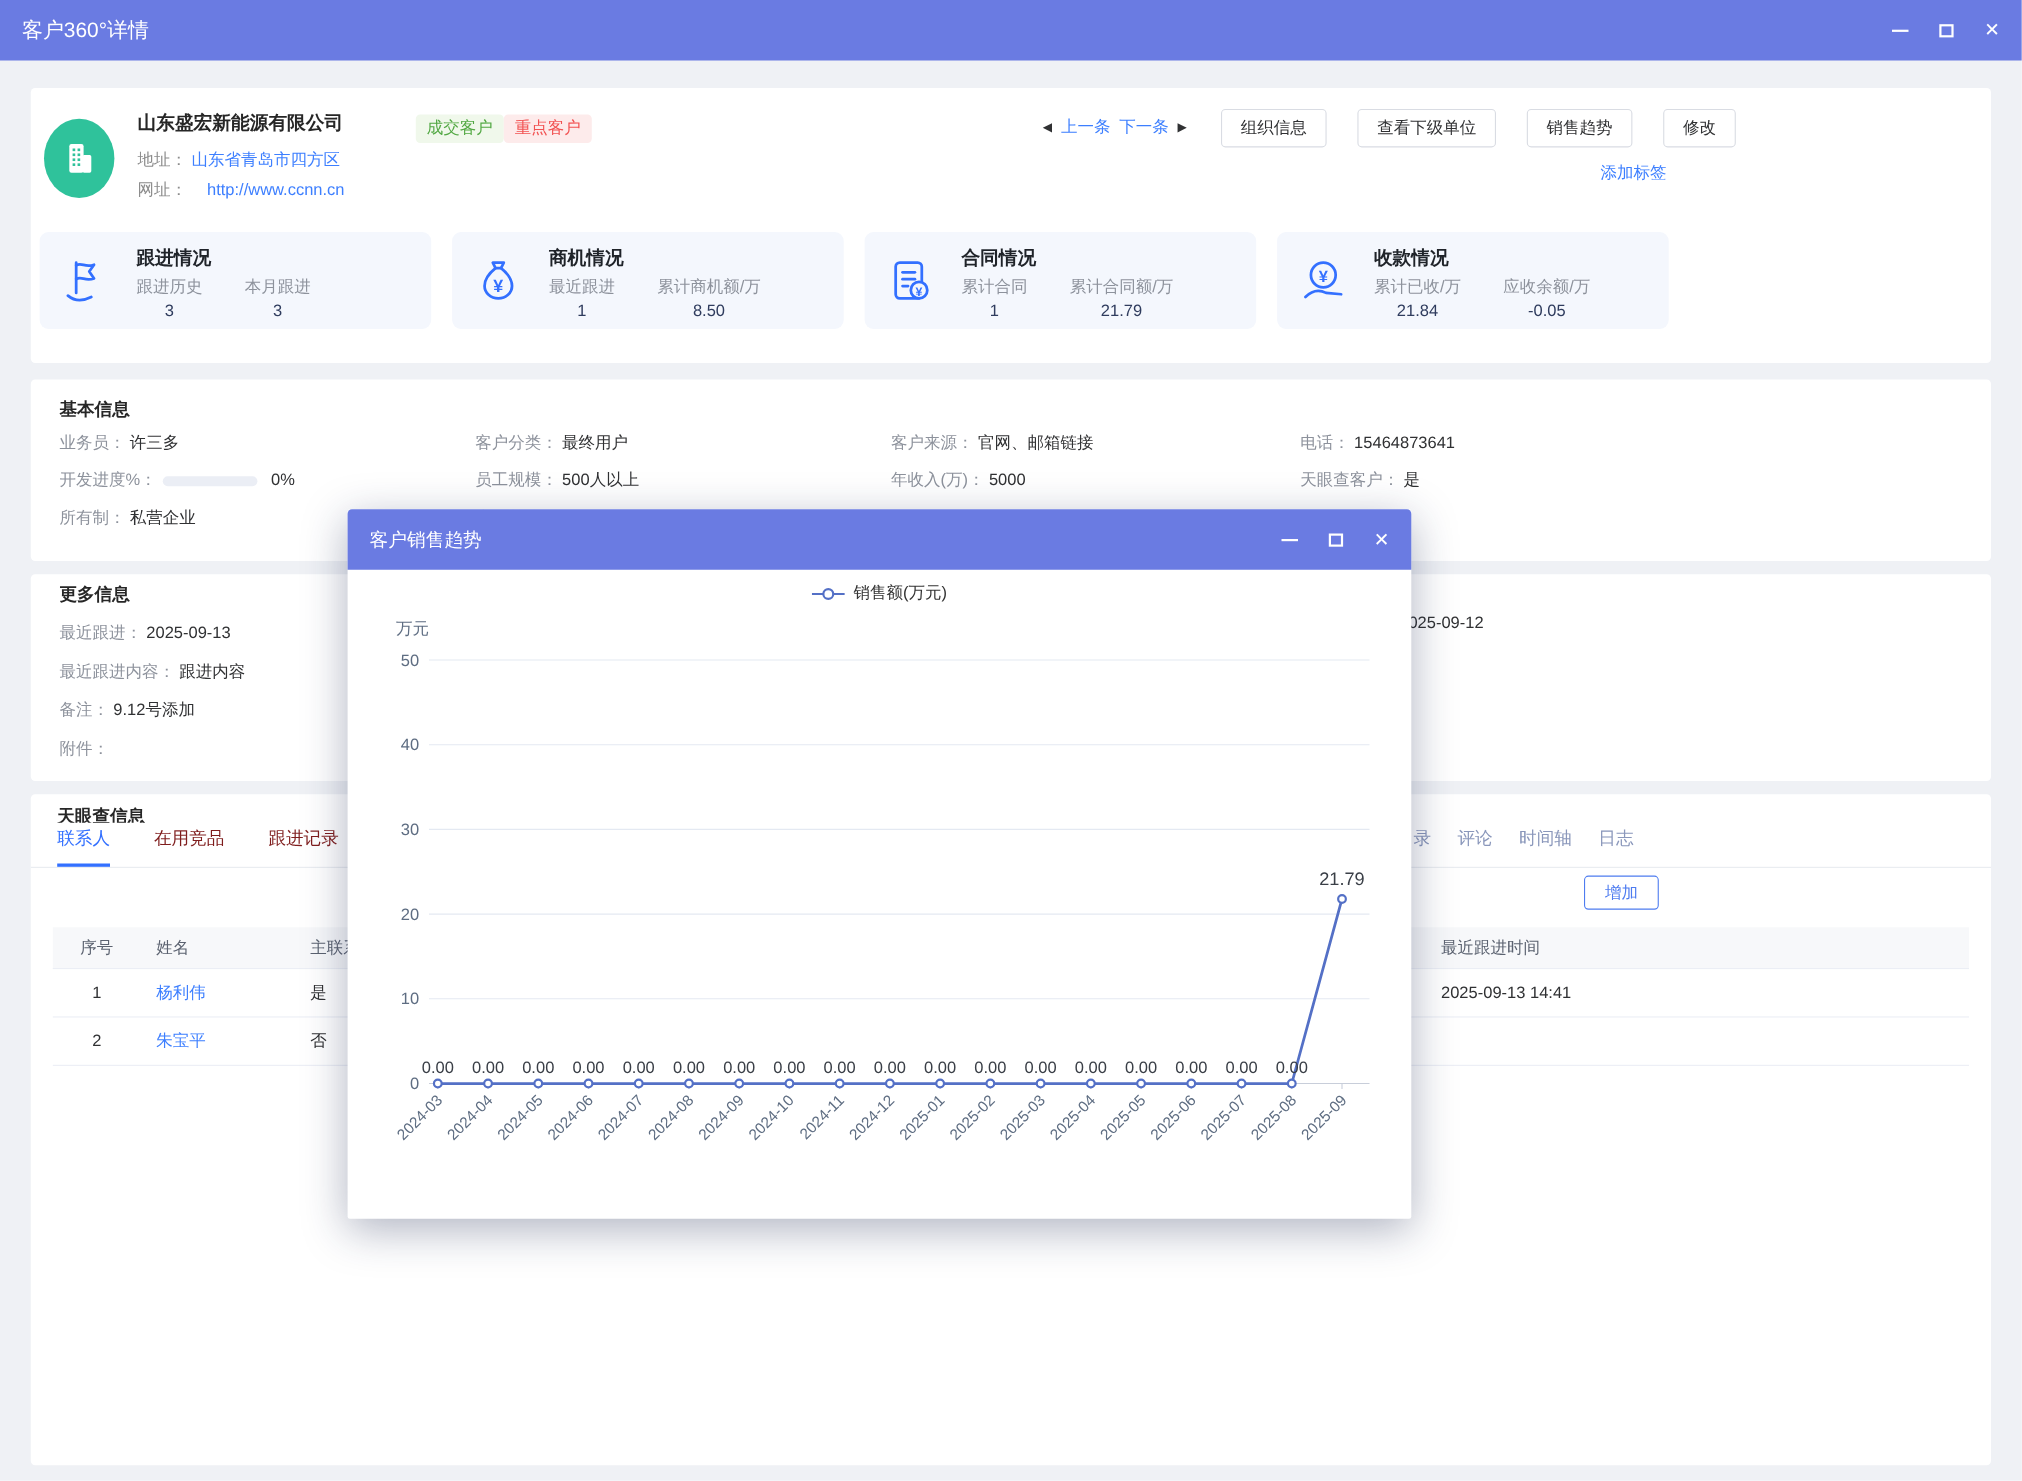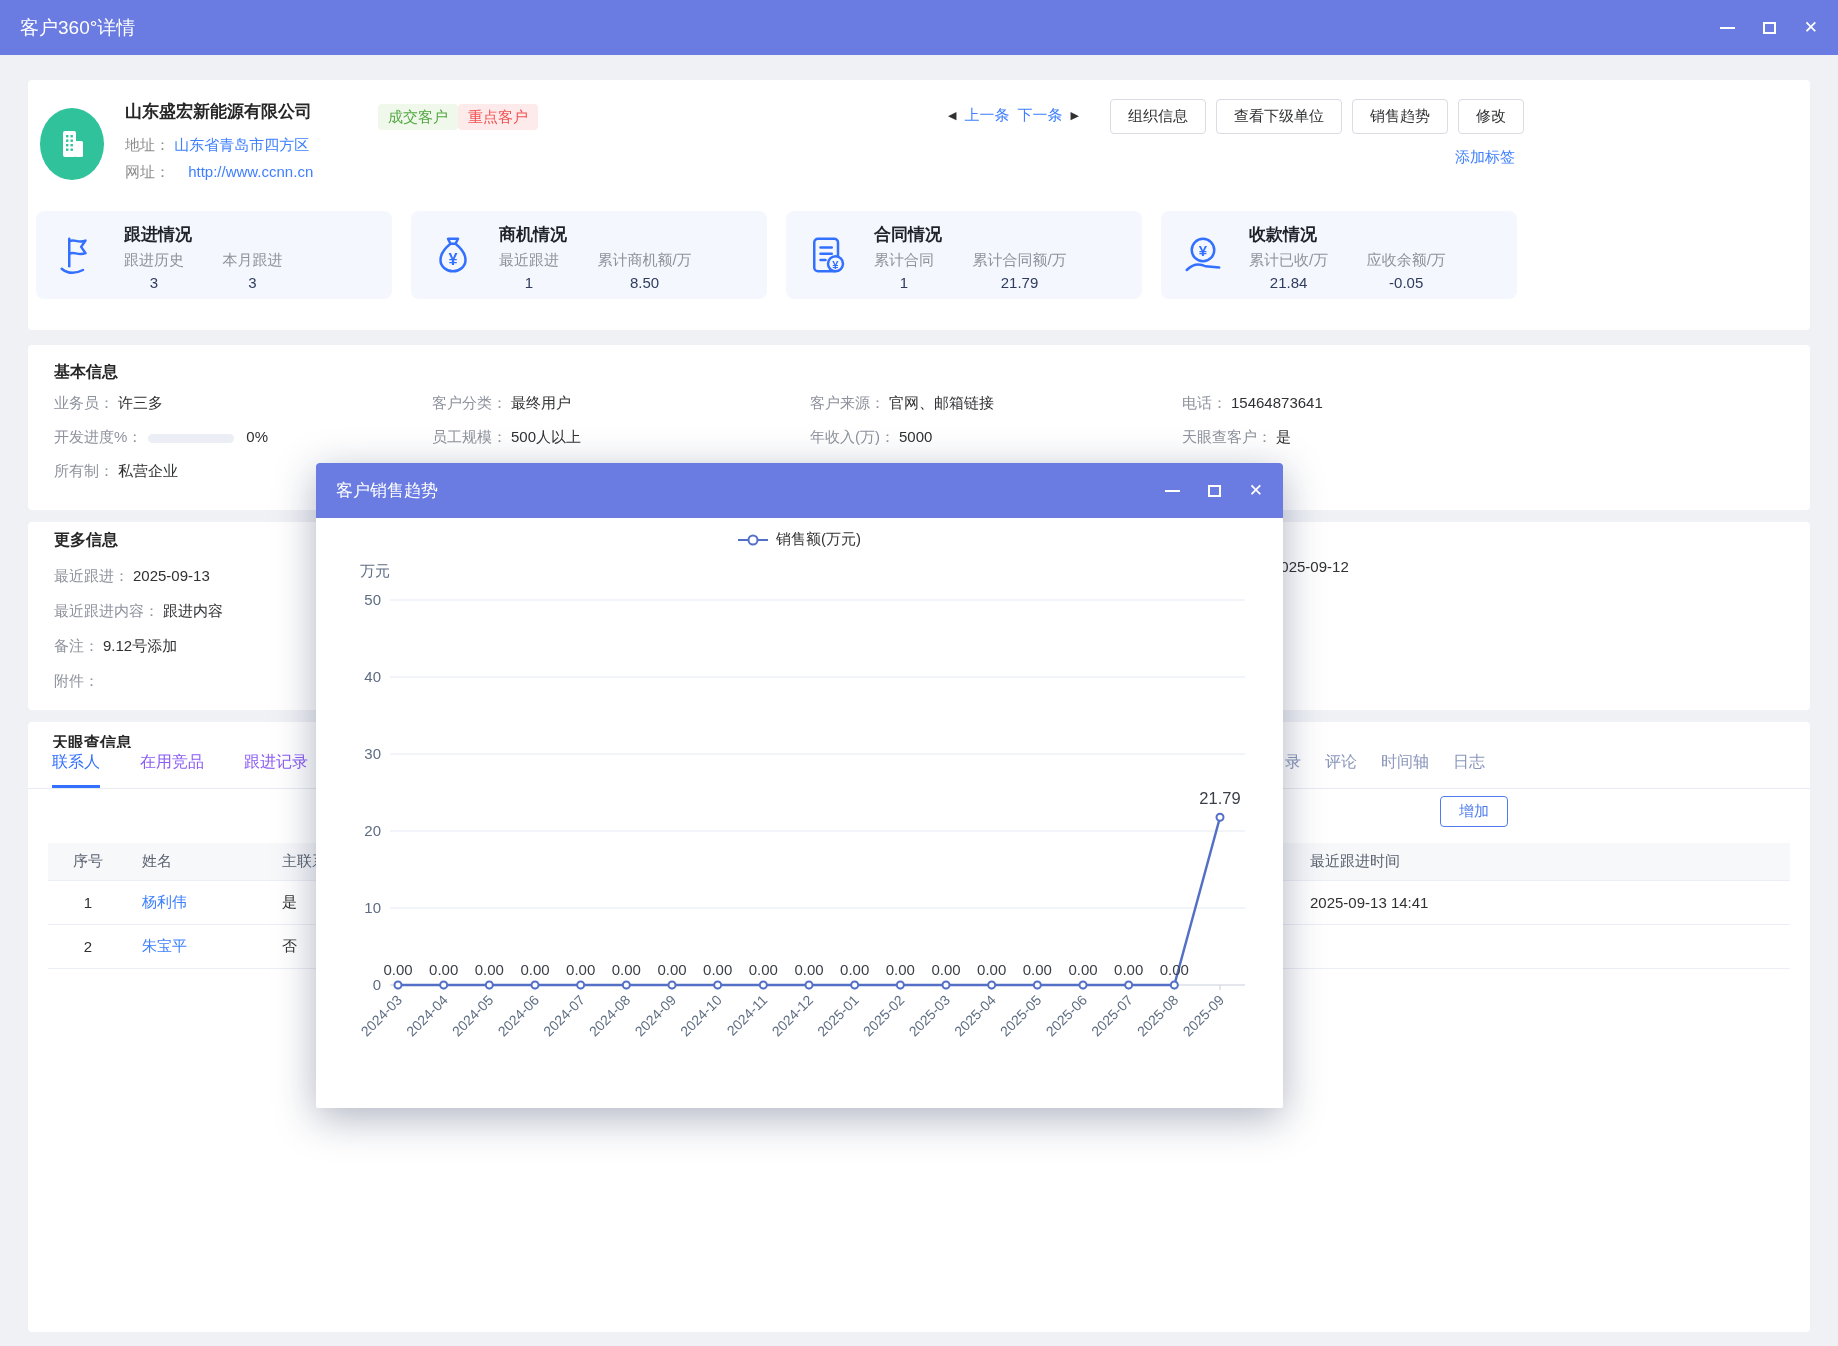--- a/index.html
+++ b/index.html
@@ -23,21 +23,21 @@
             background:#2FC29B; display:flex; align-items:center; justify-content:center; }
   .company-name { position:absolute; left:97px; top:20px; font-size:17px; font-weight:bold; color:#262626; }
   .tag { position:absolute; top:24px; height:26px; line-height:26px; padding:0 10px; font-size:15px; border-radius:4px; }
   .tag-green { left:350px; color:#52A843; background:#F0F8EB; }
   .tag-red { left:430px; color:#F25252; background:#FDEBEB; }
   .info-row { position:absolute; left:97px; font-size:15px; }
   .info-label { color:#8C8C8C;text-align:right; }
   .link { color:#3D7FFF; text-decoration:none; }
   .nav-row { position:absolute; left:920px; top:26px; font-size:15px; display:flex; align-items:center; gap:8px; }
   .nav-arrow { color:#303133; font-size:11px; }
-  .hdr-buttons { position:absolute; left:1082px; top:19px; display:flex; gap:10px; }
+  .hdr-buttons { position:absolute; left:1082px; top:19px; display:flex; gap:28px; }
   .btn { height:35px; padding:0 17px; background:#fff; border:1px solid #D9DCE3; border-radius:4px;
          font-size:15px; color:#303133; display:flex; align-items:center; }
   .add-tag { position:absolute; left:1427px; top:68px; font-size:15px; }
 
   
   .stats-row { position:absolute; left:8px; top:131px; display:flex; gap:19px; }
   .stat-card { width:356px; height:88px; background:#F4F7FD; border-radius:8px; position:relative; }
   .stat-icon { position:absolute; left:22px; top:24px; }
   .stat-body { position:absolute; left:88px; top:12px; }
   .stat-title { font-size:17px; font-weight:bold; color:#1F2329; margin-bottom:5px; }
@@ -60,21 +60,21 @@
   .more-fields .field { display:block; margin-top:15px; }
   .right-date { position:absolute; left:1244px; top:36px; font-size:15px; color:#303133; }
 
   
   .detail-card { left:28px; top:722px; width:1782px; height:610px; }
   .clipped-title { position:absolute; left:24px; top:11px; height:15px; overflow:hidden;
                    font-size:16px; font-weight:bold; color:#262626; line-height:20px; }
   .tabs-row { position:absolute; left:0; top:30px; width:1782px; height:37px; border-bottom:1px solid #E8EBF0; }
   .tabs-left { position:absolute; left:24px; top:0; display:flex; gap:40px; }
   .tabs-right { position:absolute; left:1257px; top:0; display:flex; gap:24px; }
-  .tab { font-size:16px; color:#8b5cf6; padding-bottom:12px; }
+  .tab { font-size:16px; color:#7f1d1d; padding-bottom:12px; }
   .tabs-right .tab { color:#8A97BB; }
   .tab.active { color:#3370FF; border-bottom:3px solid #3370FF; }
   .add-btn { position:absolute; left:1412px; top:74px; width:68px; height:31px; background:#fff;
              border:1px solid #4E7CF0; color:#4E7CF0; border-radius:4px; font-size:15px;
              display:flex; align-items:center; justify-content:center; }
   .table { position:absolute; left:20px; top:121px; width:1742px; font-size:15px; }
   .t-row { display:flex; height:44px; align-items:center; border-bottom:1px solid #EBEEF5; color:#303133; }
   .t-head { height:38px; background:#F7F8FA; color:#5B6270; }
   .c0 { width:80px; text-align:center; }
   .c1 { width:140px; padding-left:14px; }

